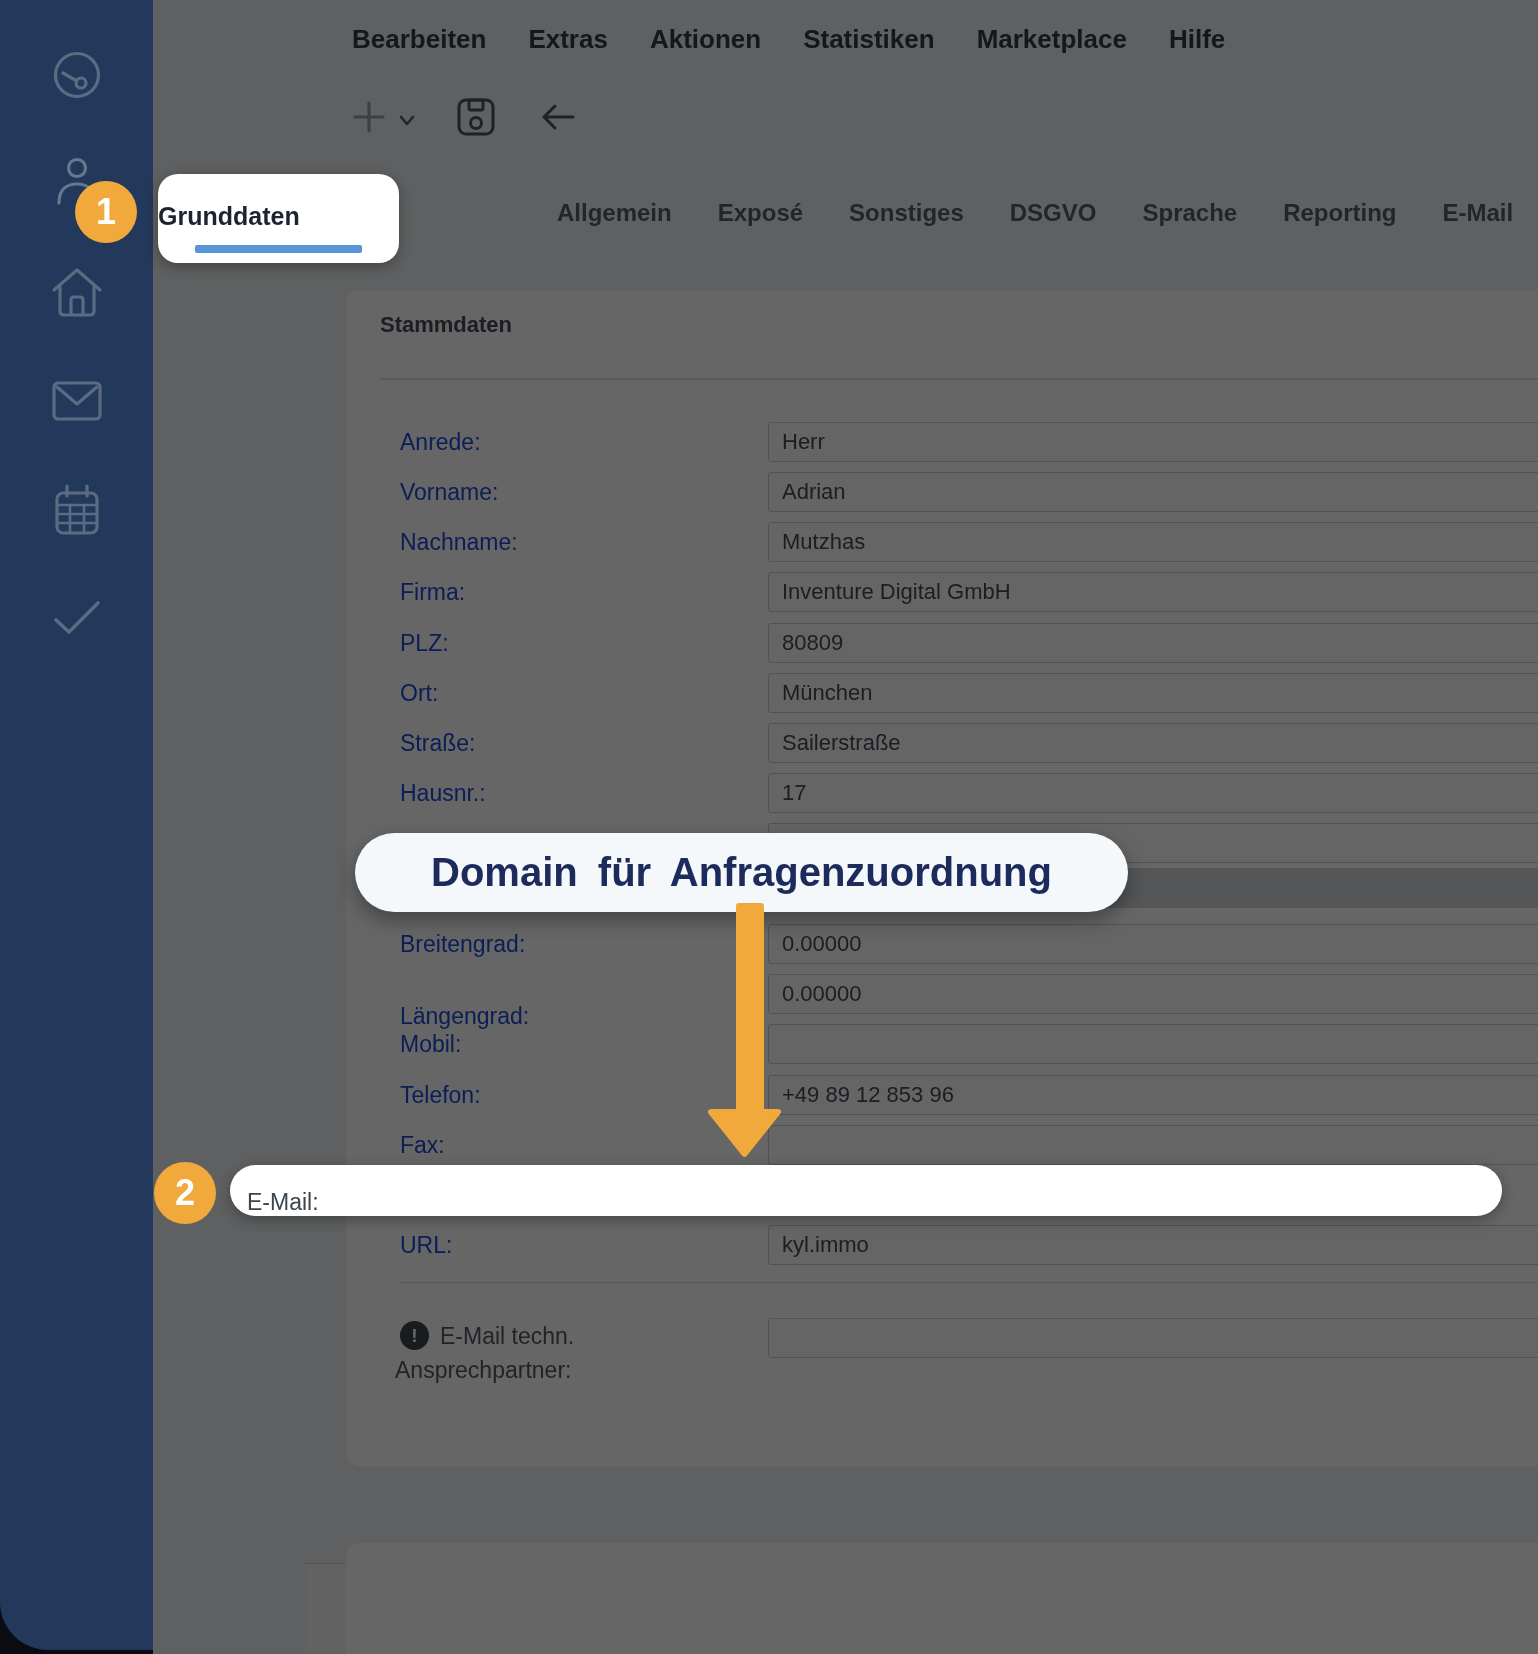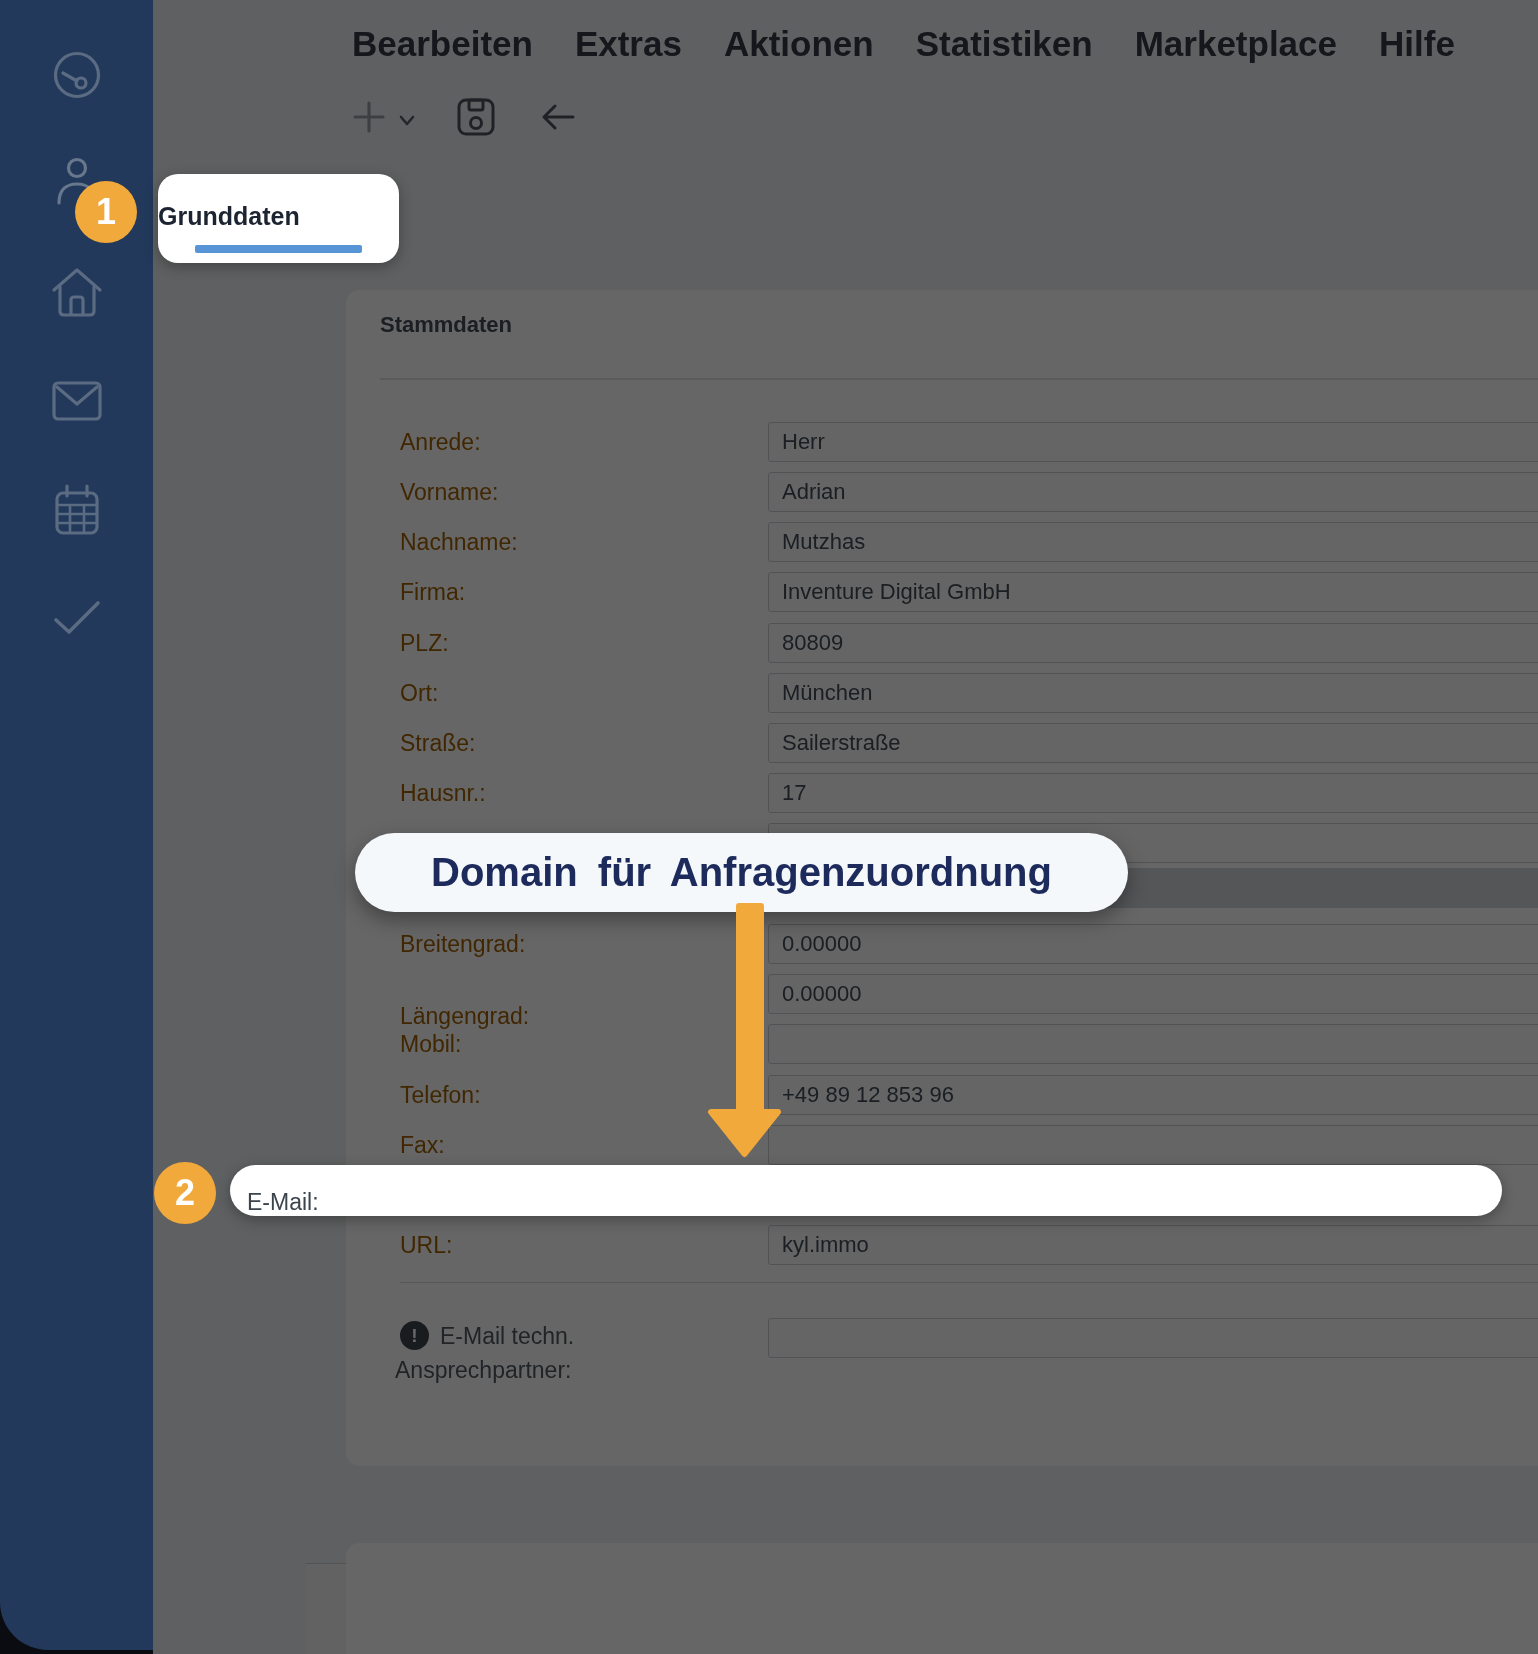--- a/index.html
+++ b/index.html
@@ -1,30 +1,30 @@
 <!DOCTYPE html>
 <html><head>
 <meta charset="utf-8">
 <style>
   html,body{margin:0;padding:0;width:1538px;height:1654px;overflow:hidden;
     background:#0b0c11;font-family:"Liberation Sans","DejaVu Sans",sans-serif;}
   .abs{position:absolute;}
   
   #content{position:absolute;left:153px;top:0;width:1385px;height:1654px;background:#eef0f2;overflow:hidden;}
   #menu-row{position:absolute;left:199px;top:24px;display:flex;gap:42px;}
-  .menu-item{font-size:35px;font-weight:600;color:#343b44;white-space:nowrap;}
+  .menu-item{font-size:26px;font-weight:600;color:#343b44;white-space:nowrap;}
   #toolbar{position:absolute;left:198px;top:96px;height:44px;}
   
   #tabs-row{position:absolute;left:404px;top:199px;display:flex;gap:46px;white-space:nowrap;}
   .tab{font-size:24px;font-weight:700;color:#555f6a;}
   
   #card{position:absolute;left:193px;top:290px;width:1319px;height:1176px;background:#ffffff;border-radius:14px;}
   #card-title{position:absolute;left:34px;top:22px;font-size:22px;font-weight:700;color:#454c55;}
   #card-divider{position:absolute;left:34px;top:88px;width:1251px;height:0;border-top:2px solid #dde0e4;}
-  .lbl{position:absolute;left:247px;height:40px;line-height:40px;font-size:23px;color:#a16207;white-space:nowrap;}
+  .lbl{position:absolute;left:247px;height:40px;line-height:40px;font-size:23px;color:#1d4ed8;white-space:nowrap;}
   .inp{position:absolute;left:615px;width:863px;height:40px;box-sizing:border-box;
        border:1.5px solid #c9ced4;border-radius:3px;background:#fcfdfe;
        font-size:22px;line-height:37px;padding:0 13px;color:#454d56;white-space:nowrap;overflow:hidden;}
   .inp.land{background:#d3d6da;border:none;border-radius:10px;}
   #divider2{position:absolute;left:247px;top:1282px;width:1231px;border-top:1.5px solid #d9dce0;}
   #warn-icon{position:absolute;left:247px;top:1321px;width:29px;height:29px;border-radius:50%;
       background:#3f474f;color:#ffffff;font-size:19px;font-weight:700;text-align:center;line-height:29px;}
   #techn-line1{position:absolute;left:287px;top:1320px;font-size:23px;color:#525a63;line-height:32px;}
   #techn-line2{position:absolute;left:242px;top:1354px;font-size:23px;color:#525a63;line-height:32px;}
   #card2{position:absolute;left:193px;top:1543px;width:1319px;height:120px;background:#ffffff;border-radius:14px 14px 0 0;}
@@ -80,20 +80,30 @@
     <svg class="abs" style="left:105px;top:1px" width="40" height="40" viewBox="0 0 40 40">
       <rect x="3" y="3" width="34" height="34" rx="7" stroke="#4d565f" stroke-width="3" fill="none"></rect>
       <rect x="13" y="3" width="14" height="10" rx="2" stroke="#4d565f" stroke-width="3" fill="none"></rect>
       <circle cx="20" cy="26" r="5.5" stroke="#4d565f" stroke-width="3" fill="none"></circle>
     </svg>
     <svg class="abs" style="left:188px;top:5px" width="36" height="32" viewBox="0 0 36 32">
       <path d="M34 16 H5 M16 5 L5 16 L16 27" stroke="#4d565f" stroke-width="3" fill="none" stroke-linecap="round" stroke-linejoin="round"></path>
     </svg>
   </div>
 
+  <div id="tabs-row">
+    <span class="tab">Allgemein</span>
+    <span class="tab">Exposé</span>
+    <span class="tab">Sonstiges</span>
+    <span class="tab">DSGVO</span>
+    <span class="tab">Sprache</span>
+    <span class="tab">Reporting</span>
+    <span class="tab">E-Mail</span>
+
+  </div>
 
   <div id="bottom-strip"></div>
   <div id="card2"></div>
 
   <div id="card">
     <div id="card-title">Stammdaten</div>
     <div id="card-divider"></div>
   </div>
 
   <div class="lbl" style="top:422px">Anrede:</div>

